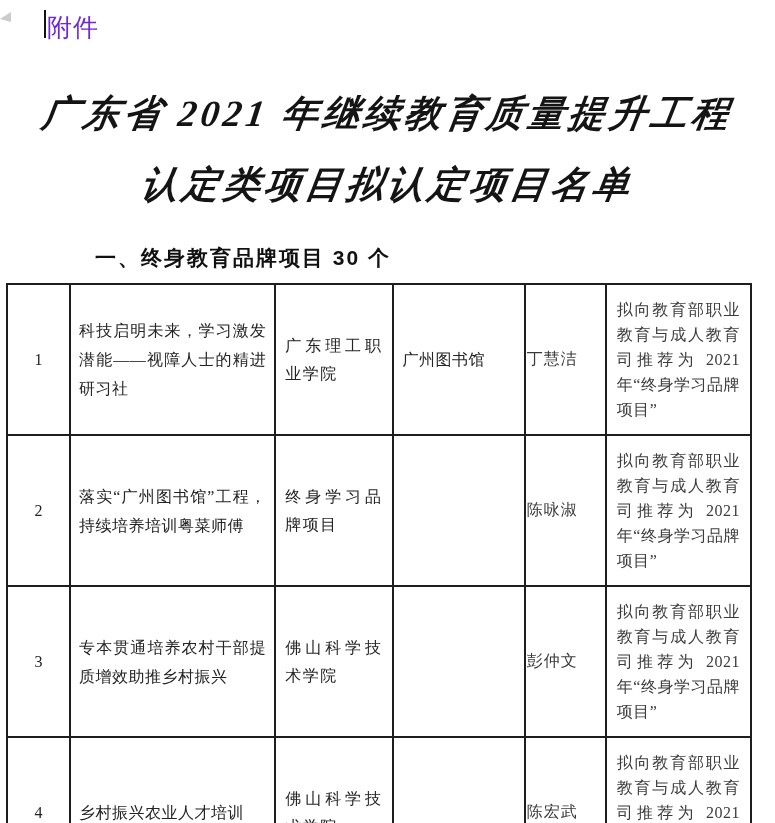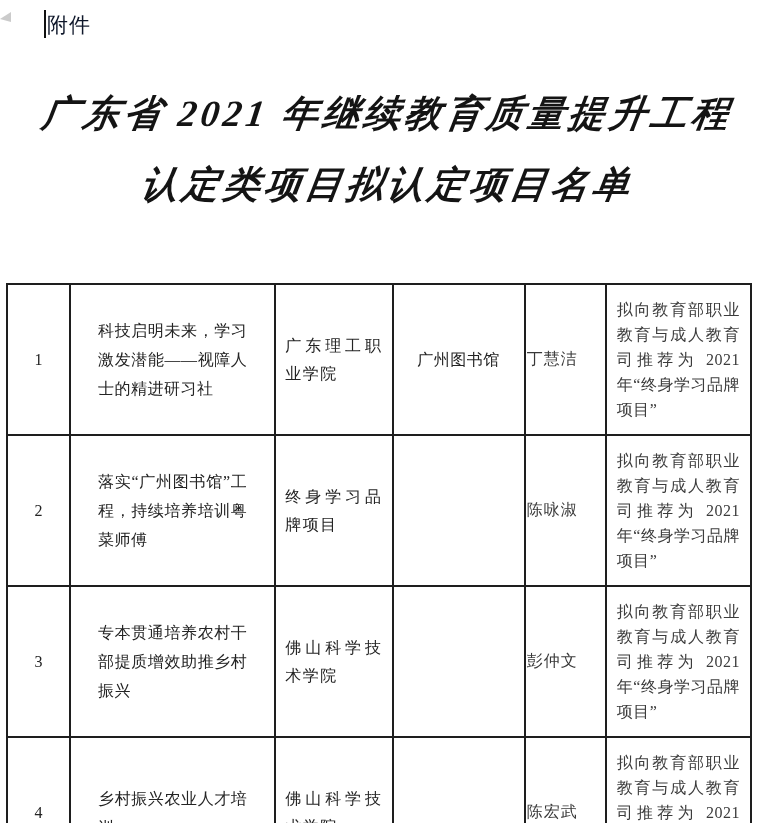--- a/index.html
+++ b/index.html
@@ -9,21 +9,21 @@
   }
   .stray-mark{
     position:absolute;left:0;top:13px;width:0;height:0;
     border-top:5px solid transparent;border-bottom:5px solid transparent;
     border-right:11px solid #b9b9b9;opacity:.75;transform:skewY(-10deg);
   }
   .text-cursor{position:absolute;left:44px;top:10px;width:2px;height:28px;background:#111;}
   .attachment-label{
     position:absolute;left:47px;top:11px;
     font-family:"Liberation Sans","DejaVu Sans",sans-serif;
-    font-size:21px;letter-spacing:1px;color:#0f172a;
+    font-size:25px;letter-spacing:1px;color:#6d28d9;
   }
   .doc-title{position:absolute;top:78px;left:0;width:775px;text-align:center;}
   .doc-title .line{
     font-style:italic;font-weight:600;font-size:37px;line-height:71px;
     letter-spacing:4px;color:#141414;transform:skewX(-8deg);
   }
   .section-heading{
     position:absolute;left:95px;top:244px;
     font-family:"Liberation Sans","DejaVu Sans",sans-serif;
     font-weight:bold;font-size:21px;letter-spacing:2px;color:#111;
@@ -35,41 +35,42 @@
   }
   table.projects th,table.projects td{
     border:2px solid #1e1e1e;vertical-align:middle;overflow:hidden;
   }
   col.c-no{width:63px}col.c-name{width:205px}col.c-lead{width:117px}
   col.c-co{width:132px}col.c-leader{width:81px}col.c-remark{width:145px}
   tr.hrow{height:49px}
   tr.r1{height:123px}tr.r2{height:120px}tr.r3{height:118px}tr.r4{height:119px}
   th{font-weight:normal;font-size:17px;text-align:center;letter-spacing:1px;white-space:pre-line;line-height:22px;color:#1c1c1c;}
   td.cell-no{text-align:center;font-size:16px;}
-  td.cell-name{text-align:justify;padding:0 27px;line-height:29px;letter-spacing:.5px;}
+  td.cell-name{text-align:justify;padding:0 8px;line-height:29px;letter-spacing:.5px;}
   td.cell-lead{text-align:justify;padding:8px 9px;line-height:28px;letter-spacing:1.5px;}
-  td.cell-co{text-align:center;padding:3px 9px;letter-spacing:.5px;line-height:24px;}
+  td.cell-co{text-align:left;padding:3px 9px;letter-spacing:.5px;line-height:24px;}
   td.cell-leader{letter-spacing:1px;color:#383838;}
   td.cell-remark{text-align:justify;padding:12px 10px;line-height:25px;color:#3c3c3c;letter-spacing:.5px;}
 </style>
 </head>
 <body>
 
 <div class="page">
 
   <span class="stray-mark"></span>
   <span class="text-cursor"></span>
 
   <div class="attachment-label">附件</div>
 
   <div class="doc-title">
     <div class="line">广东省 2021 年继续教育质量提升工程</div>
     <div class="line">认定类项目拟认定项目名单</div>
   </div>
 
+  <div class="section-heading">一、终身教育品牌项目 30 个</div>
 
   <table class="projects">
     <colgroup>
       <col class="c-no">
         <col class="c-name">
         <col class="c-lead">
       <col class="c-co">
         <col class="c-leader">
         <col class="c-remark">
     </colgroup>

